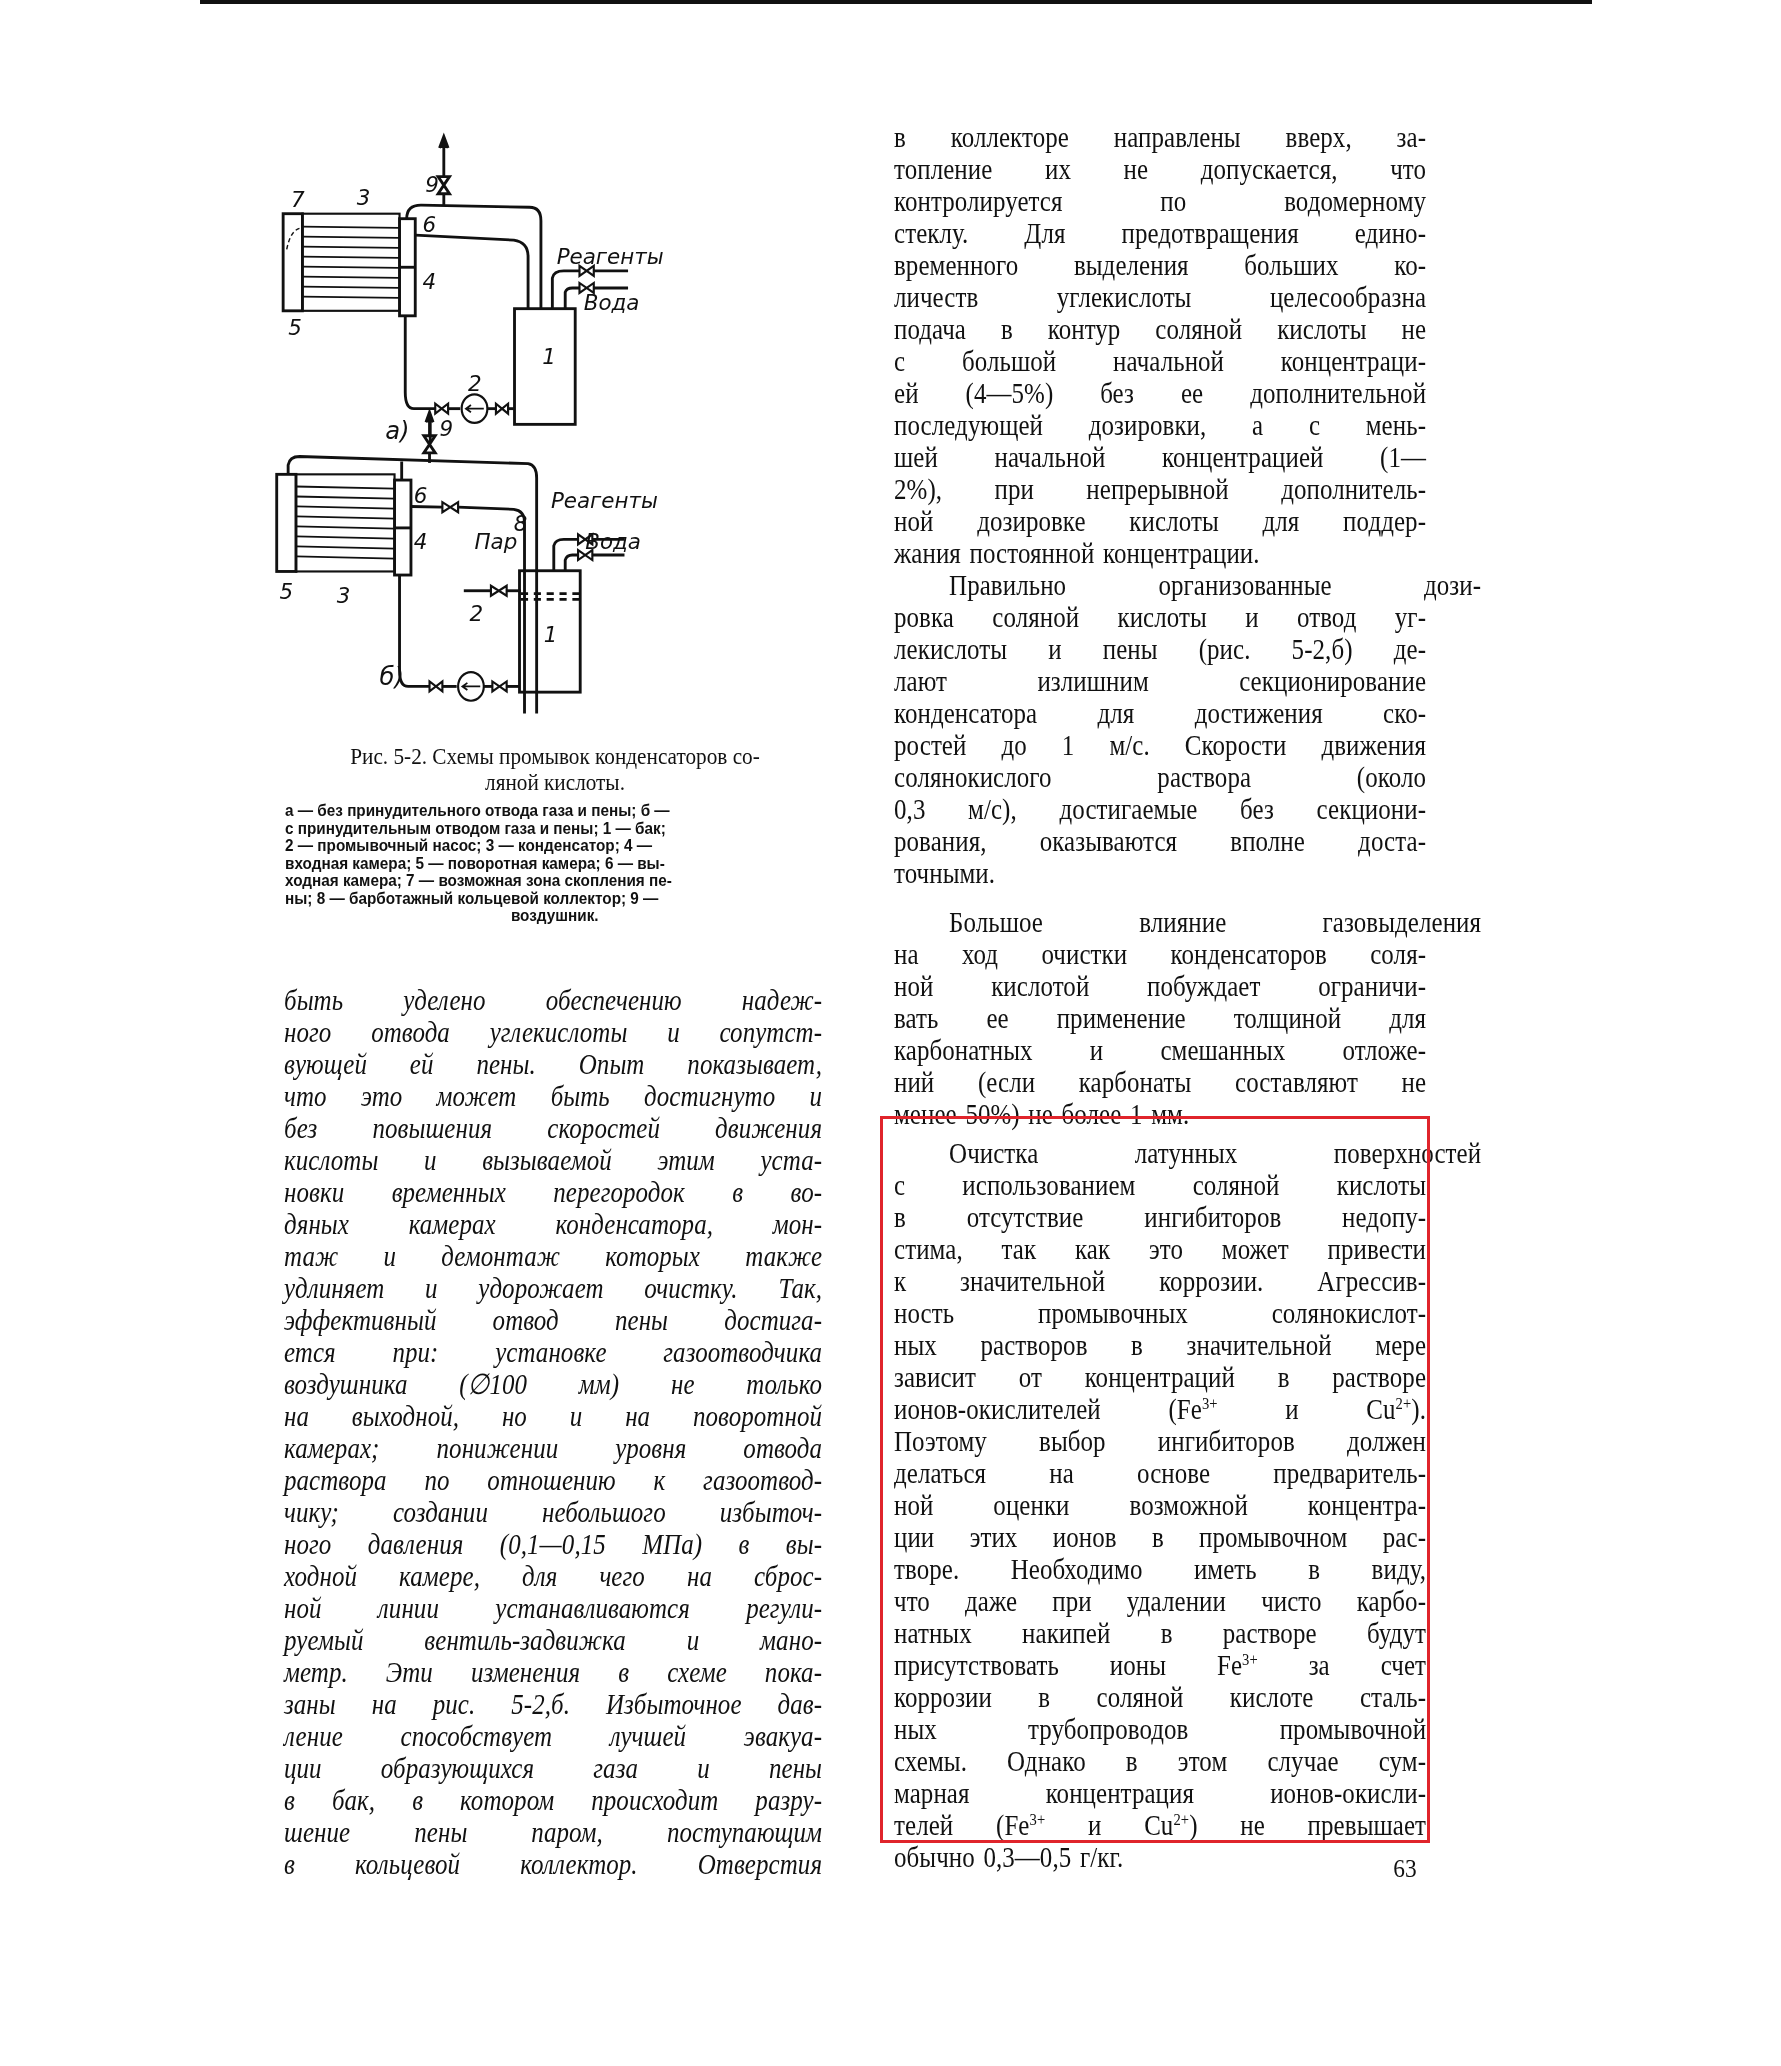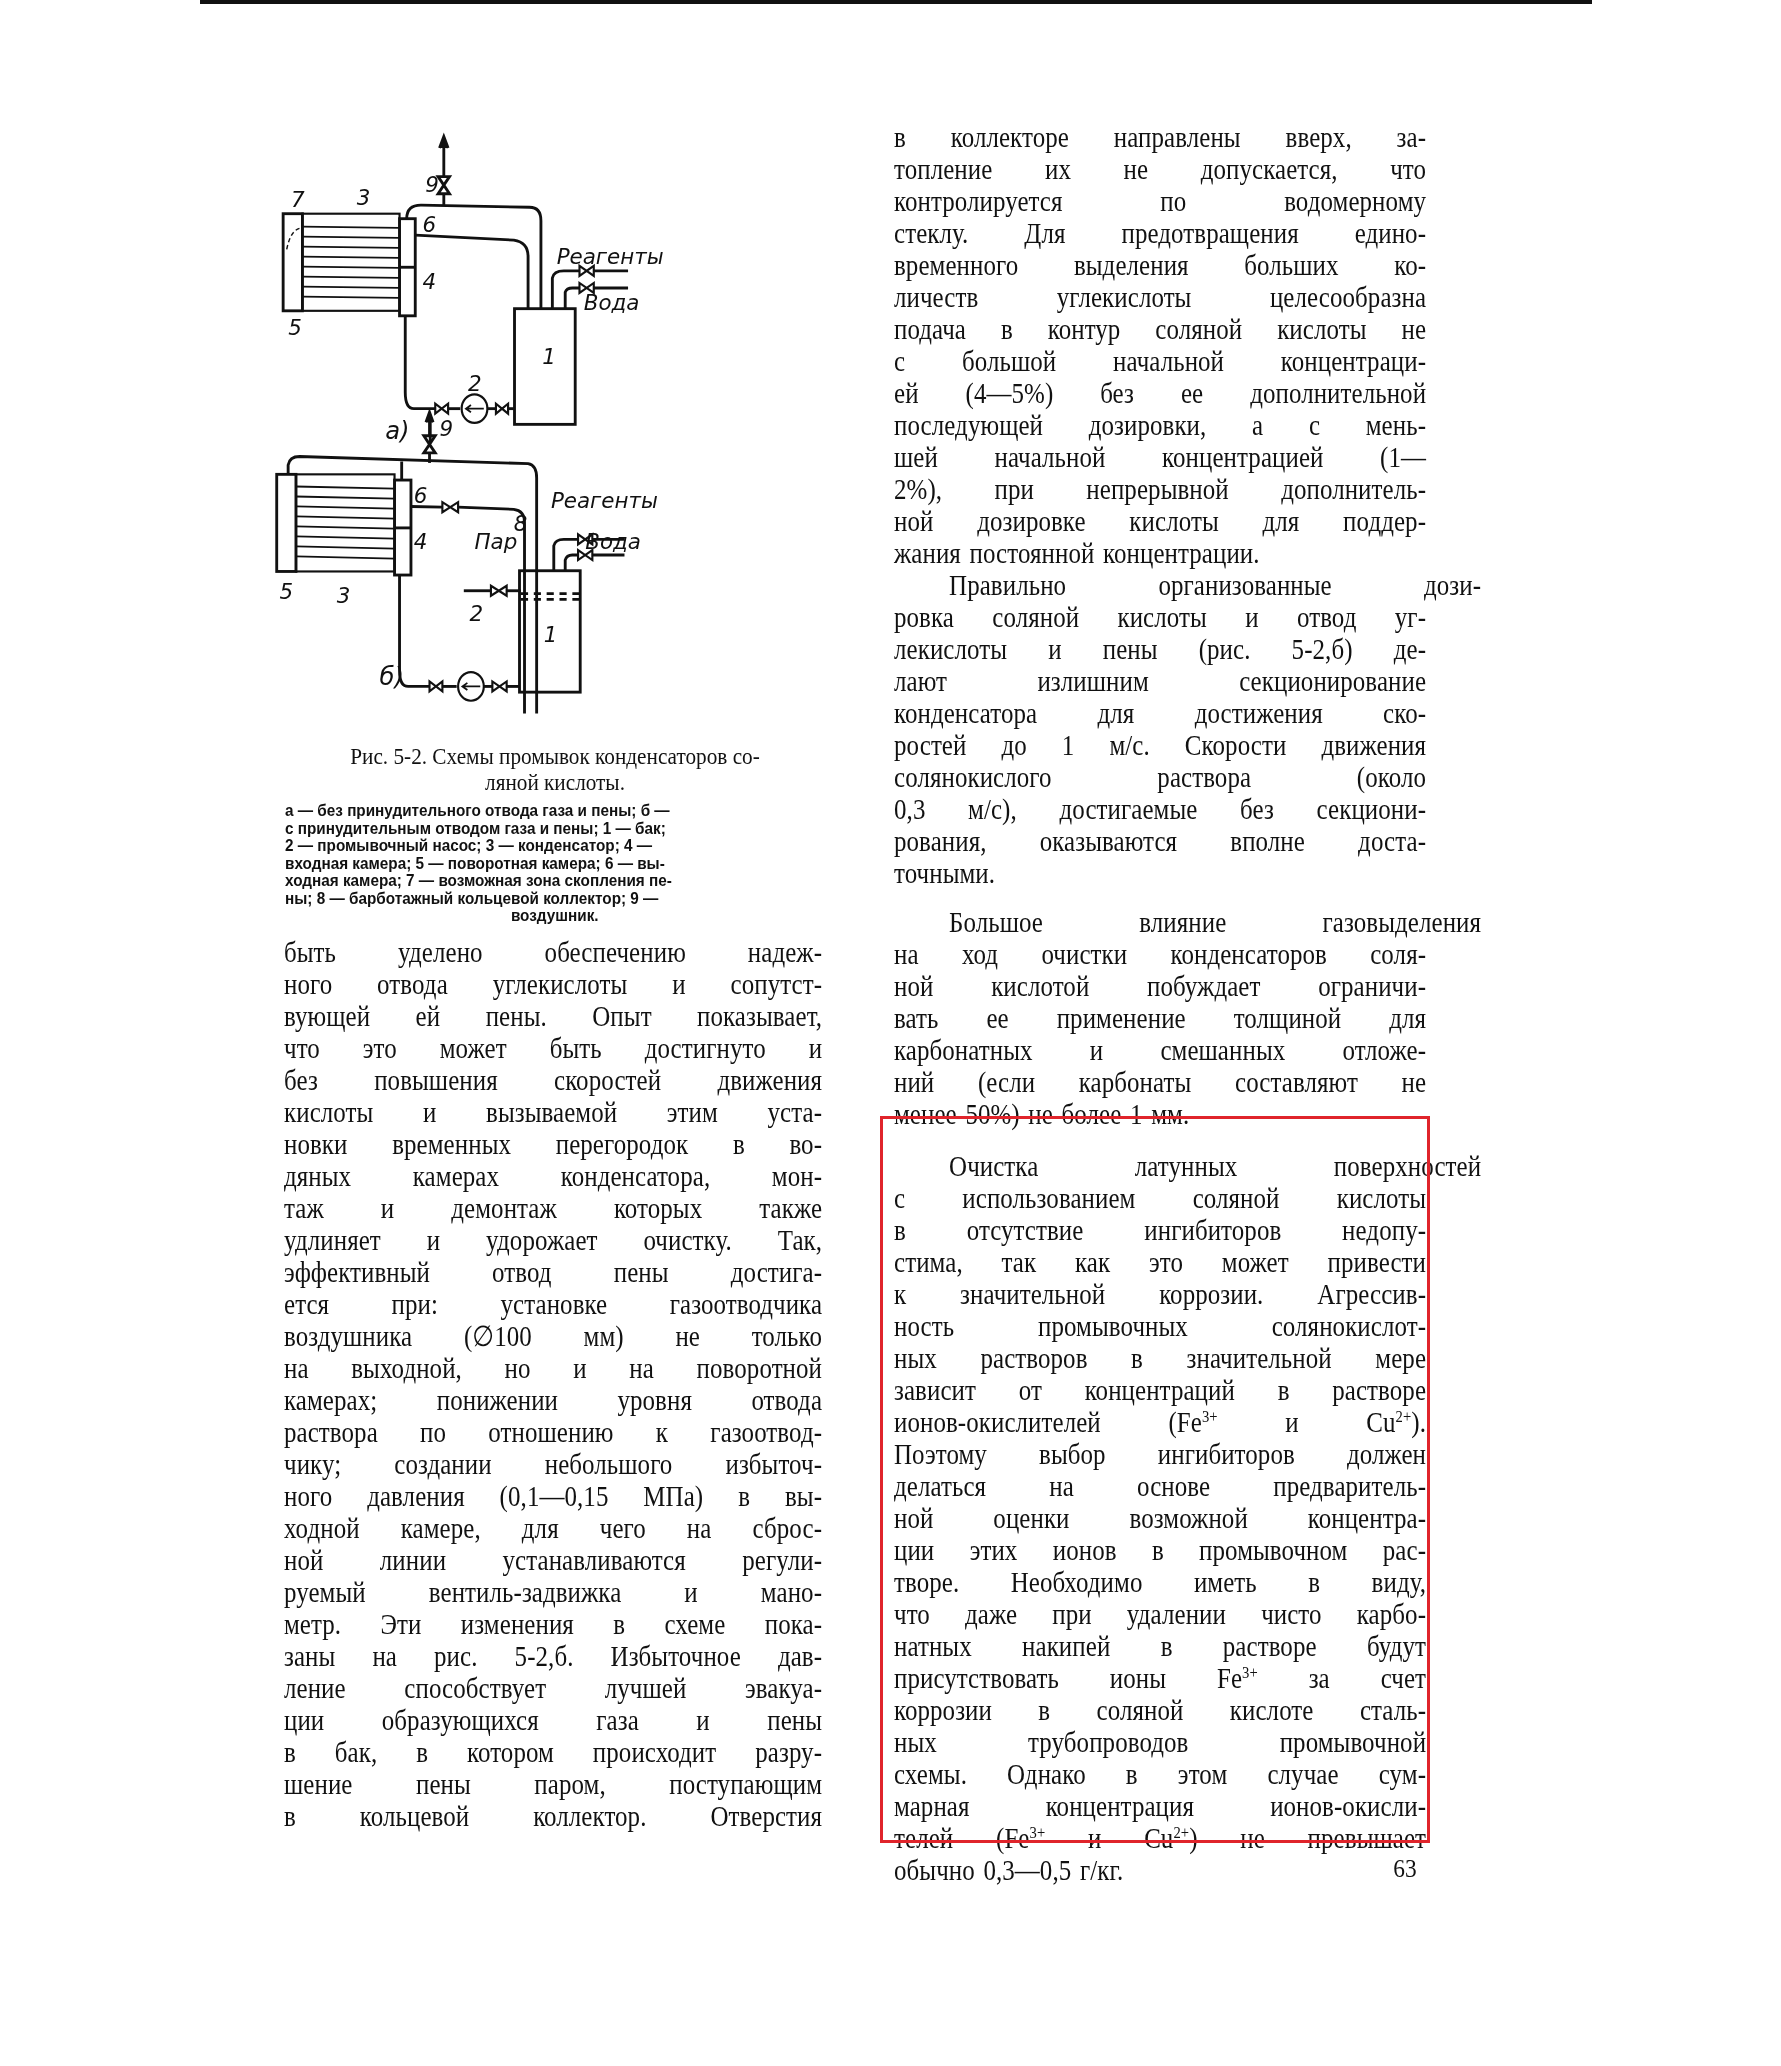--- a/index.html
+++ b/index.html
@@ -219,21 +219,21 @@
     <div>а — без принудительного отвода газа и пены; б —</div>
     <div>с принудительным отводом газа и пены; 1 — бак;</div>
     <div>2 — промывочный насос; 3 — конденсатор; 4 —</div>
     <div>входная камера; 5 — поворотная камера; 6 — вы-</div>
     <div>ходная камера; 7 — возможная зона скопления пе-</div>
     <div>ны; 8 — барботажный кольцевой коллектор; 9 —</div>
     <div class="center">воздушник.</div>
   </div>
 </div>
 
-<div class="col col-left" style="top:936px;" id="left-col">
+<div class="col col-left" style="top:984px;font-style:italic;" id="left-col">
     <div class="body-line">
       <span>быть</span>
       <span>уделено</span>
       <span>обеспечению</span>
       <span>надеж-</span>
     </div>
     <div class="body-line">
       <span>ного</span>
       <span>отвода</span>
       <span>углекислоты</span>
@@ -610,21 +610,21 @@
       <span>не</span>
     </div>
     <div class="body-line last">
       <span>менее</span>
       <span>50%)</span>
       <span>не</span>
       <span>более</span>
       <span>1</span>
       <span>мм.</span>
     </div>
-    <div style="margin-top: 20px;">
+    <div style="margin-top: 7px;">
       <div class="body-line indent">
         <span>Очистка</span>
         <span>латунных</span>
         <span>поверхностей</span>
       </div>
       <div class="body-line">
         <span>с</span>
         <span>использованием</span>
         <span>соляной</span>
         <span>кислоты</span>

